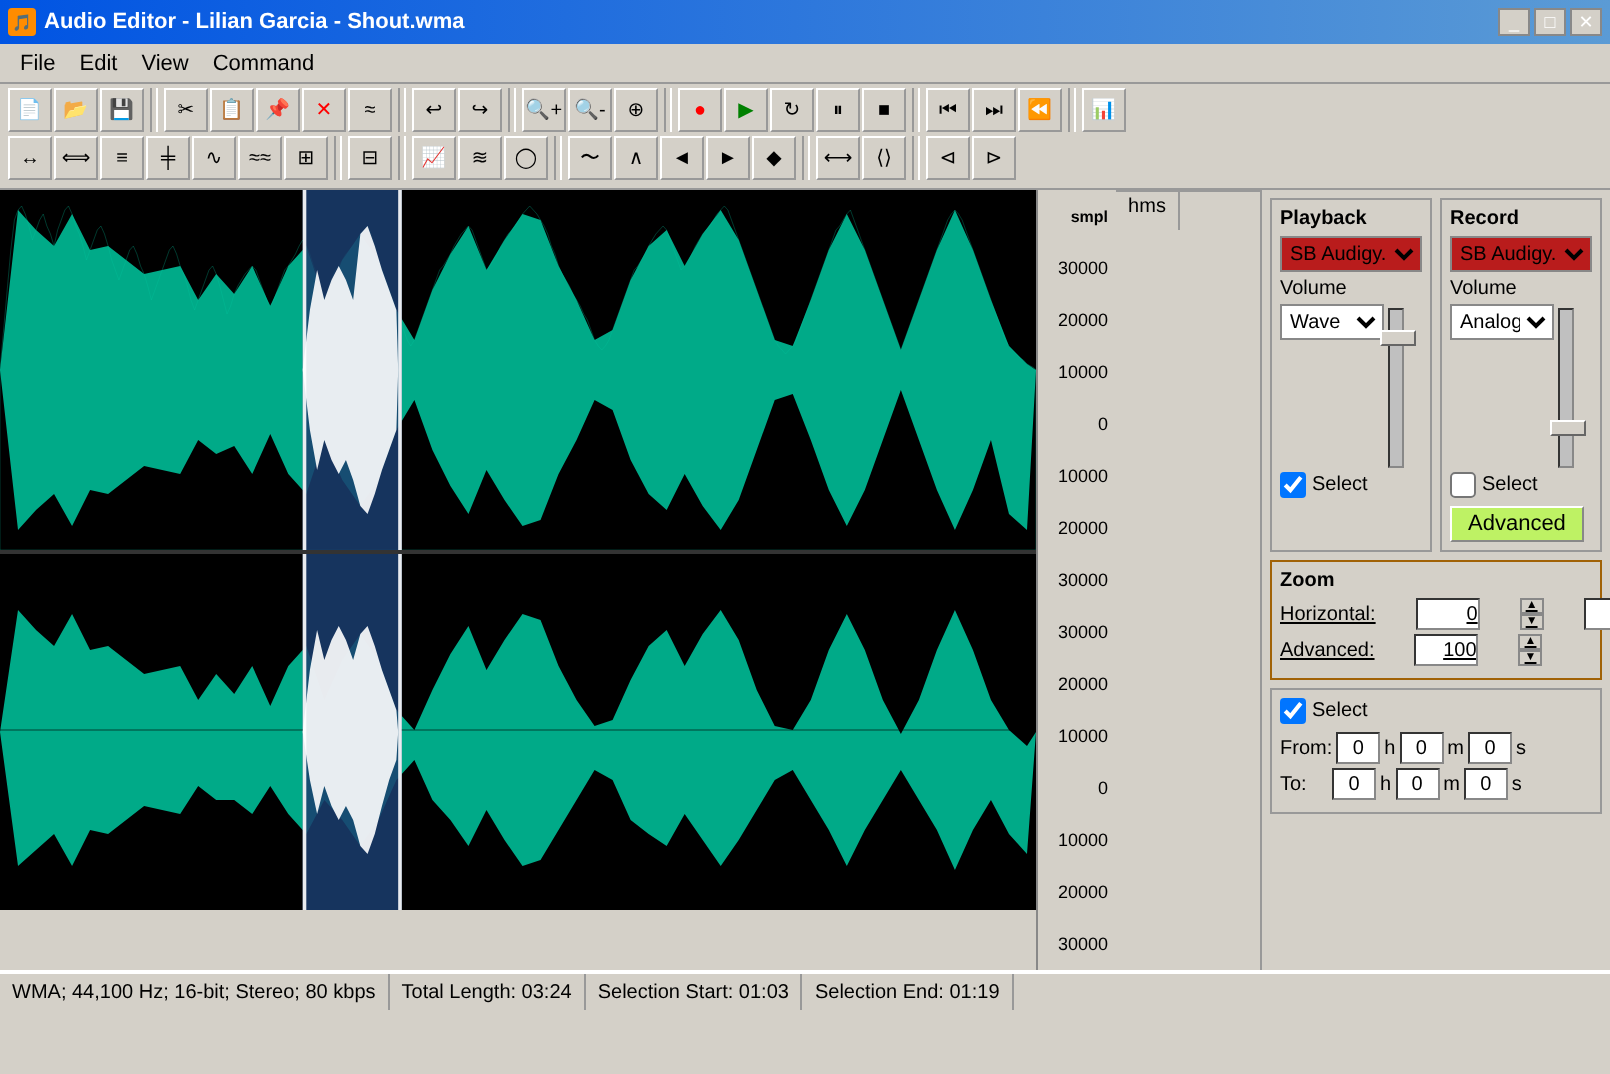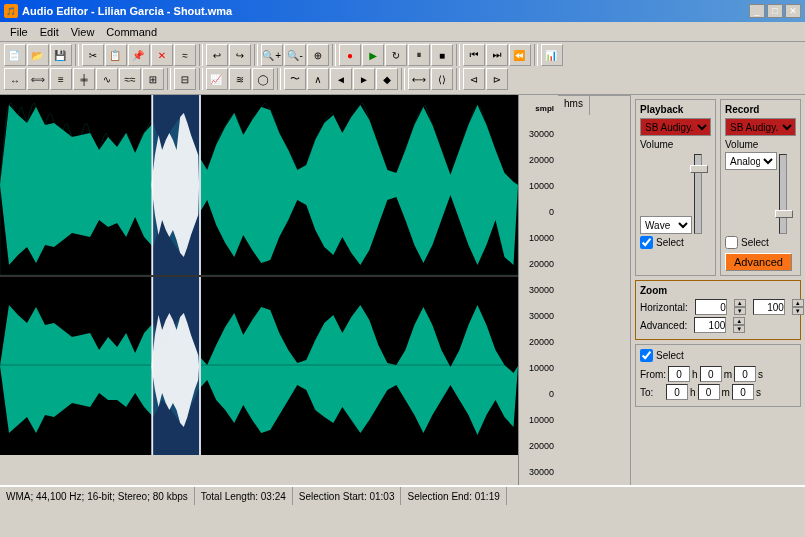--- a/index.html
+++ b/index.html
@@ -100,38 +100,38 @@
       background: white; border: 1px solid #888;
     }
     .checkbox-row {
       display: flex;
       align-items: center;
       gap: 3px;
       font-size: 10px;
       margin-top: 2px;
     }
     .advanced-btn {
-      background: #f97316;
+      background: #bef264;
       border: 1px solid #888;
       border-top-color: #fff;
       border-left-color: #fff;
       padding: 2px 8px;
       font-size: 11px;
       cursor: pointer;
       margin-top: 4px;
     }
 
     
     .zoom-section {
       border: 1px solid #a16207;
       padding: 4px;
       background: #d4d0c8;
     }
     .zoom-title { font-size: 10px; font-weight: bold; margin-bottom: 3px; }
-    .zoom-row { display: flex; align-items: center; gap: 7px; font-size: 10px; margin-bottom: 2px; }
+    .zoom-row { display: flex; align-items: center; gap: 20px; font-size: 10px; margin-bottom: 2px; text-decoration: underline; }
     .zoom-input { width: 32px; height: 16px; border: 1px inset #888; font-size: 10px; text-align: right; background: white; }
     .spin-btn-group { display: flex; flex-direction: column; }
     .spin-btn { width: 12px; height: 8px; background: #d4d0c8; border: 1px solid #888; display: flex; align-items: center; justify-content: center; font-size: 6px; cursor: pointer; }
 
     
     .select-section {
       border: 1px solid #999;
       padding: 4px;
       background: #d4d0c8;
     }
@@ -401,21 +401,21 @@
   <div class="right-panel">
 
     <div class="pb-rec-row">
 
       <div class="pb-section">
         <div class="section-title">Playback</div>
         <select class="dropdown-select">
           <option>SB Audigy.</option>
         </select>
         <div class="vol-label">Volume</div>
-        <div style="display:flex; gap:2px; align-items:flex-end;">
+        <div style="display:flex; gap:2px; align-items:flex-start;">
           <select class="vol-dropdown" style="width:52px;">
             <option>Wave</option>
           </select>
           <div style="display:flex; flex-direction:column; align-items:center; margin-top:2px;">
             <div style="width:8px; height:80px; background:#c0c0c0; border:1px inset #888; position:relative; margin:0 auto;">
               <div style="width:18px; height:8px; background:#d4d0c8; border:1px solid #666; border-top-color:#fff; border-left-color:#fff; position:absolute; left:-5px; top:10px;"></div>
             </div>
           </div>
         </div>
         <div class="checkbox-row">

